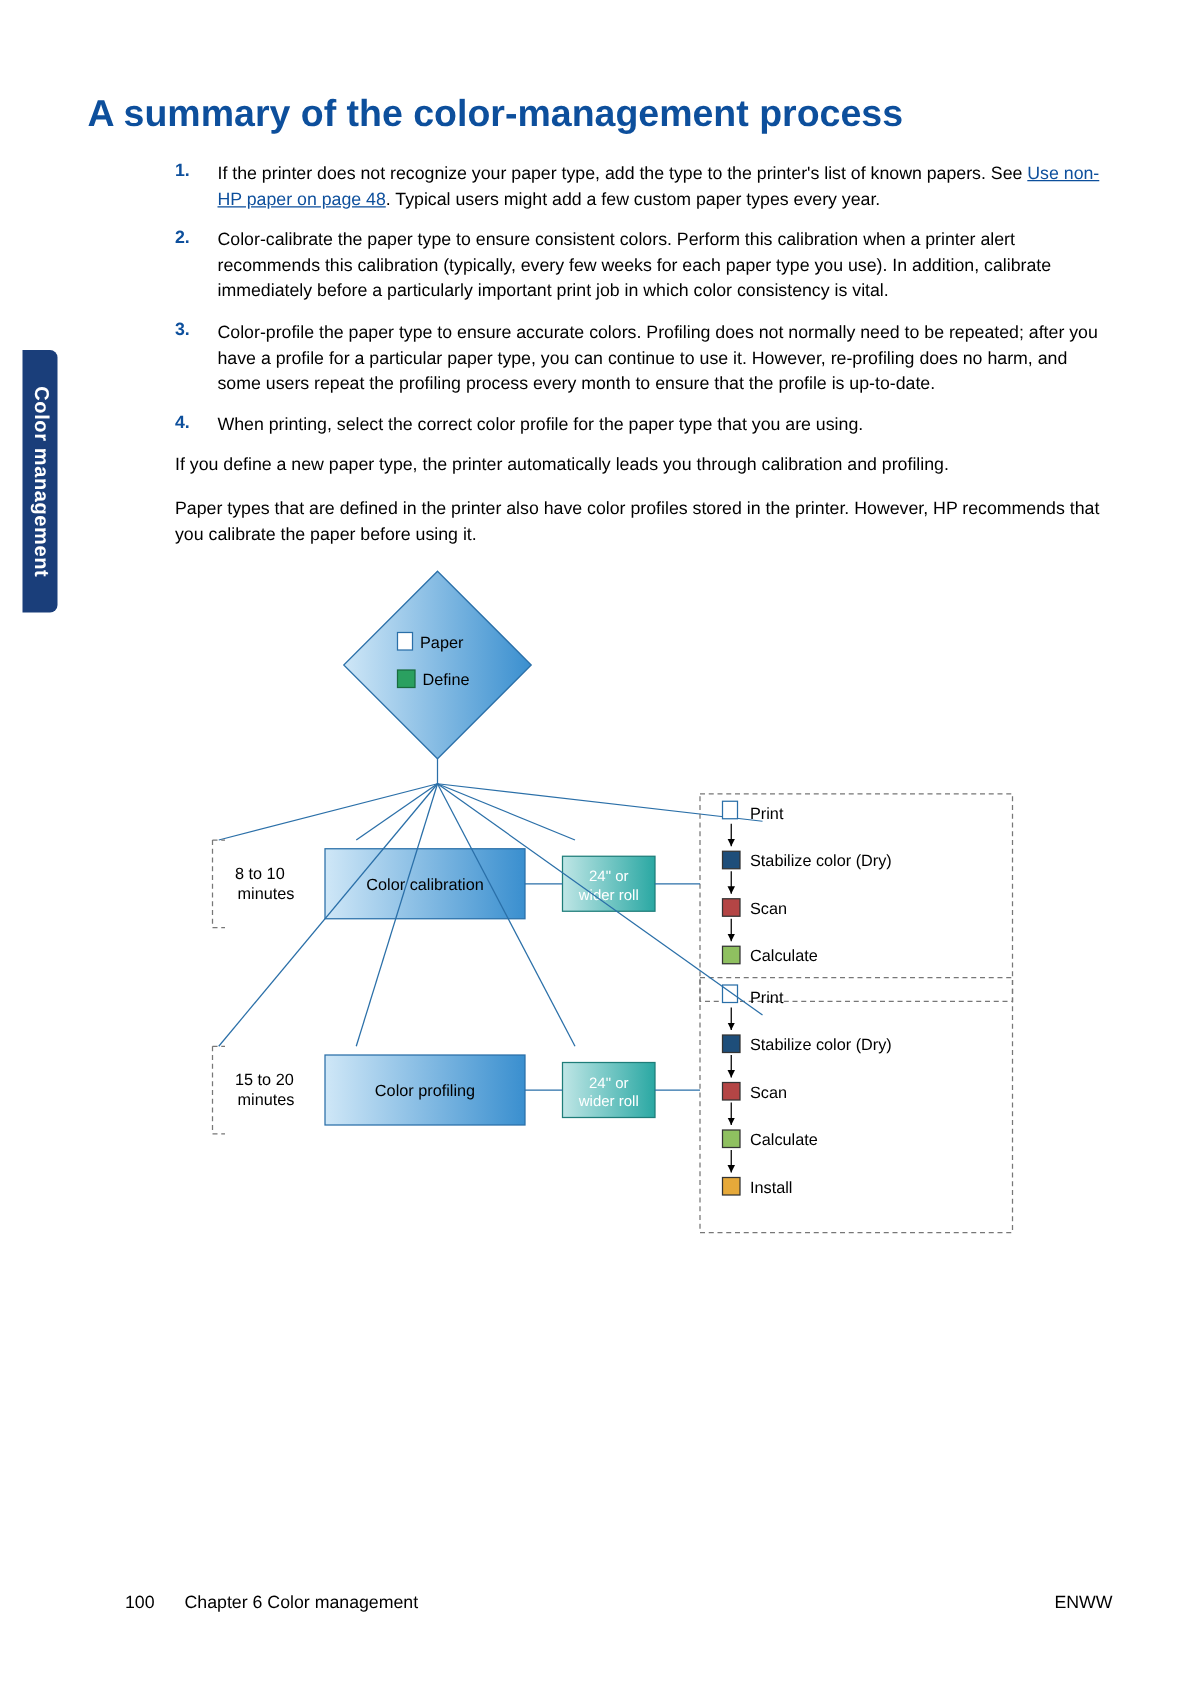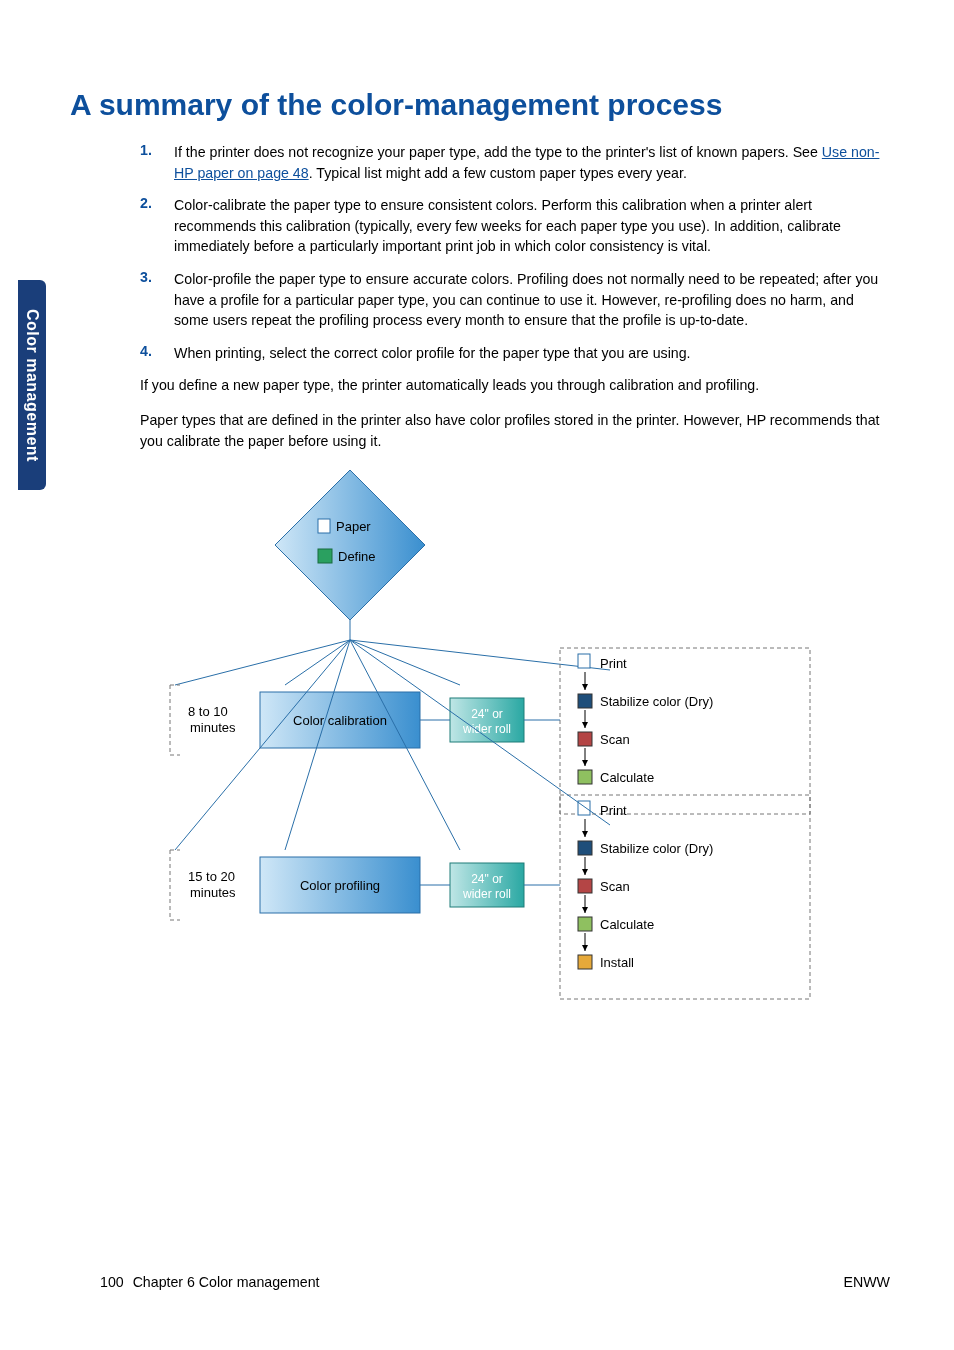--- a/index.html
+++ b/index.html
@@ -22,60 +22,60 @@
     display: flex;
     align-items: center;
     justify-content: center;
   }
   .side-tab span {
     writing-mode: vertical-rl;
     transform: rotate(0deg);
     white-space: nowrap;
   }
 
-  .content { position: absolute; left: 70px; top: 88px; width: 820px; }
+  .content { position: absolute; left: 70px; top: 75px; width: 820px; }
 
   h1 { color: #0d4f9c; font-size: 30px; font-weight: bold; margin-bottom: 20px; }
 
   .body-block { margin-left: 70px; width: 740px; }
 
   p.intro, p.para { font-size: 14.2px; line-height: 1.45; margin-bottom: 14px; }
 
   ol.steps { list-style: none; margin: 0 0 12px 0; padding: 0; }
   ol.steps li { display: flex; margin-bottom: 12px; }
   .step-num { color: #0d4f9c; font-weight: bold; font-size: 14.2px; width: 34px; flex: 0 0 34px; }
   .step-text { font-size: 14.2px; line-height: 1.45; flex: 1; }
   .link { color: #0d4f9c; text-decoration: underline; }
 
   
   .diagram-wrap { margin-top: 8px; margin-left: 70px; }
   svg { display: block; }
 
   .footer { position: absolute; left: 100px; bottom: 60px; width: 790px; display: flex; justify-content: space-between; font-size: 14.2px; }
-  .footer .left span.pg { margin-right: 5px; text-align: center; }
+  .footer .left span.pg { margin-right: 20px; text-align: center; }
 </style>
 </head>
 <body>
 
 <div class="page">
 
   <div class="side-tab">
     <span>Color management</span>
   </div>
 
   <div class="content">
     <h1>A summary of the color-management process</h1>
 
     <div class="body-block">
 
       <ol class="steps">
         <li>
           <span class="step-num">1.</span>
           <span class="step-text">
-            <span>If the printer does not recognize your paper type, add the type to the printer's list of known papers. See </span><a href="#" class="link">Use non-HP paper on page 48</a><span>. Typical list might add a few custom paper types every year.</span>
+            <span>If the printer does not recognize your paper type, add the type to the printer's list of known papers. See </span><a href="#" class="link">Use non-HP paper on page 48</a><span>. Typical users might add a few custom paper types every year.</span>
           </span>
         </li>
         <li>
           <span class="step-num">2.</span>
           <span class="step-text">Color-calibrate the paper type to ensure consistent colors. Perform this calibration when a printer alert recommends this calibration (typically, every few weeks for each paper type you use). In addition, calibrate immediately before a particularly important print job in which color consistency is vital.</span>
         </li>
         <li>
           <span class="step-num">3.</span>
           <span class="step-text">Color-profile the paper type to ensure accurate colors. Profiling does not normally need to be repeated; after you have a profile for a particular paper type, you can continue to use it. However, re-profiling does no harm, and some users repeat the profiling process every month to ensure that the profile is up-to-date.</span>
         </li>

